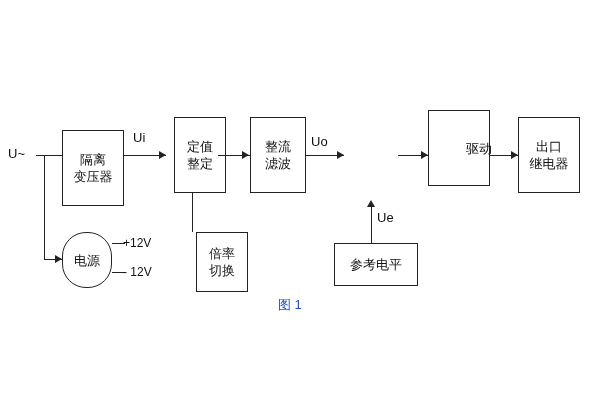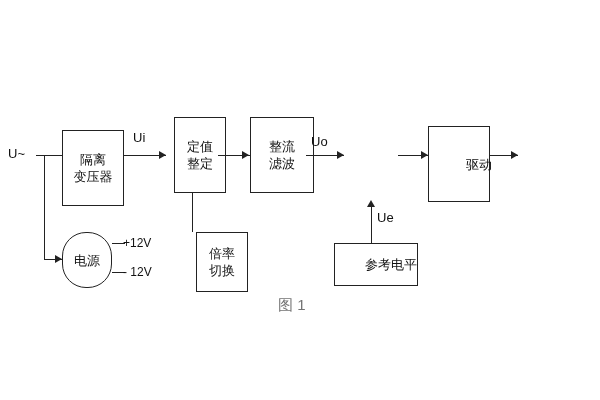--- a/index.html
+++ b/index.html
@@ -67,22 +67,22 @@
   .arrow-u {
     position: absolute;
     width: 0;
     height: 0;
     border-left: 4px solid transparent;
     border-right: 4px solid transparent;
     border-bottom: 7px solid #222222;
   }
   .caption {
     position: absolute;
-    font-size: 15px;
-    color: #737373;
+    font-size: 13px;
+    color: #1d4ed8;
   }
 </style>
 </head>
 <body>
 
 <div id="diagram">
 
   <div class="lbl" style="left:8px; top:146px;">U~</div>
 
   <div class="wire h" style="left:36px; top:155px; width:26px;"></div>
@@ -117,44 +117,48 @@
   <div class="box" style="left:166px; top:232px; width:52px; height:60px;margin-left:30px;">
     <span>倍率</span>
     <span>切换</span>
   </div>
 
   <div class="wire v" style="left:192px; top:193px; height:39px;"></div>
 
   <div class="wire h" style="left:218px; top:155px; width:32px;"></div>
   <div class="arrow-r" style="left:242px; top:151px;"></div>
 
-  <div class="box" style="left:250px; top:117px; width:64px; height:76px;">
+  <div class="box" style="left:250px; top:117px; width:56px; height:76px;">
     <span>整流</span>
     <span>滤波</span>
   </div>
 
   <div class="wire h" style="left:306px; top:155px; width:38px;"></div>
   <div class="arrow-r" style="left:337px; top:151px;"></div>
   <div class="lbl" style="left:311px; top:134px;">Uo</div>
 
 
   <div class="wire v" style="left:371px; top:205px; height:38px;"></div>
   <div class="arrow-u" style="left:367px; top:200px;"></div>
   <div class="lbl" style="left:377px; top:210px;">Ue</div>
 
-  <div class="box" style="left:334px; top:243px; width:84px; height:43px;align-items:flex-end;">
+  <div class="box" style="left:334px; top:243px; width:84px; height:43px;">
     <span>参考电平</span>
   </div>
 
   <div class="wire h" style="left:398px; top:155px; width:30px;"></div>
   <div class="arrow-r" style="left:421px; top:151px;"></div>
 
-  <div class="box" style="left:428px; top:126px; width:62px; height:76px;padding-left:40px;">
+  <div class="box" style="left:428px; top:110px; width:62px; height:76px;padding-left:40px;">
     <span>驱动</span>
   </div>
 
   <div class="wire h" style="left:490px; top:155px; width:28px;"></div>
   <div class="arrow-r" style="left:511px; top:151px;"></div>
 
+  <div class="box" style="left:518px; top:117px; width:62px; height:76px;">
+    <span>出口</span>
+    <span>继电器</span>
+  </div>
 
   <div class="caption" style="left:278px; top:296px;">图 1</div>
 
 </div>
 
 </body></html>

